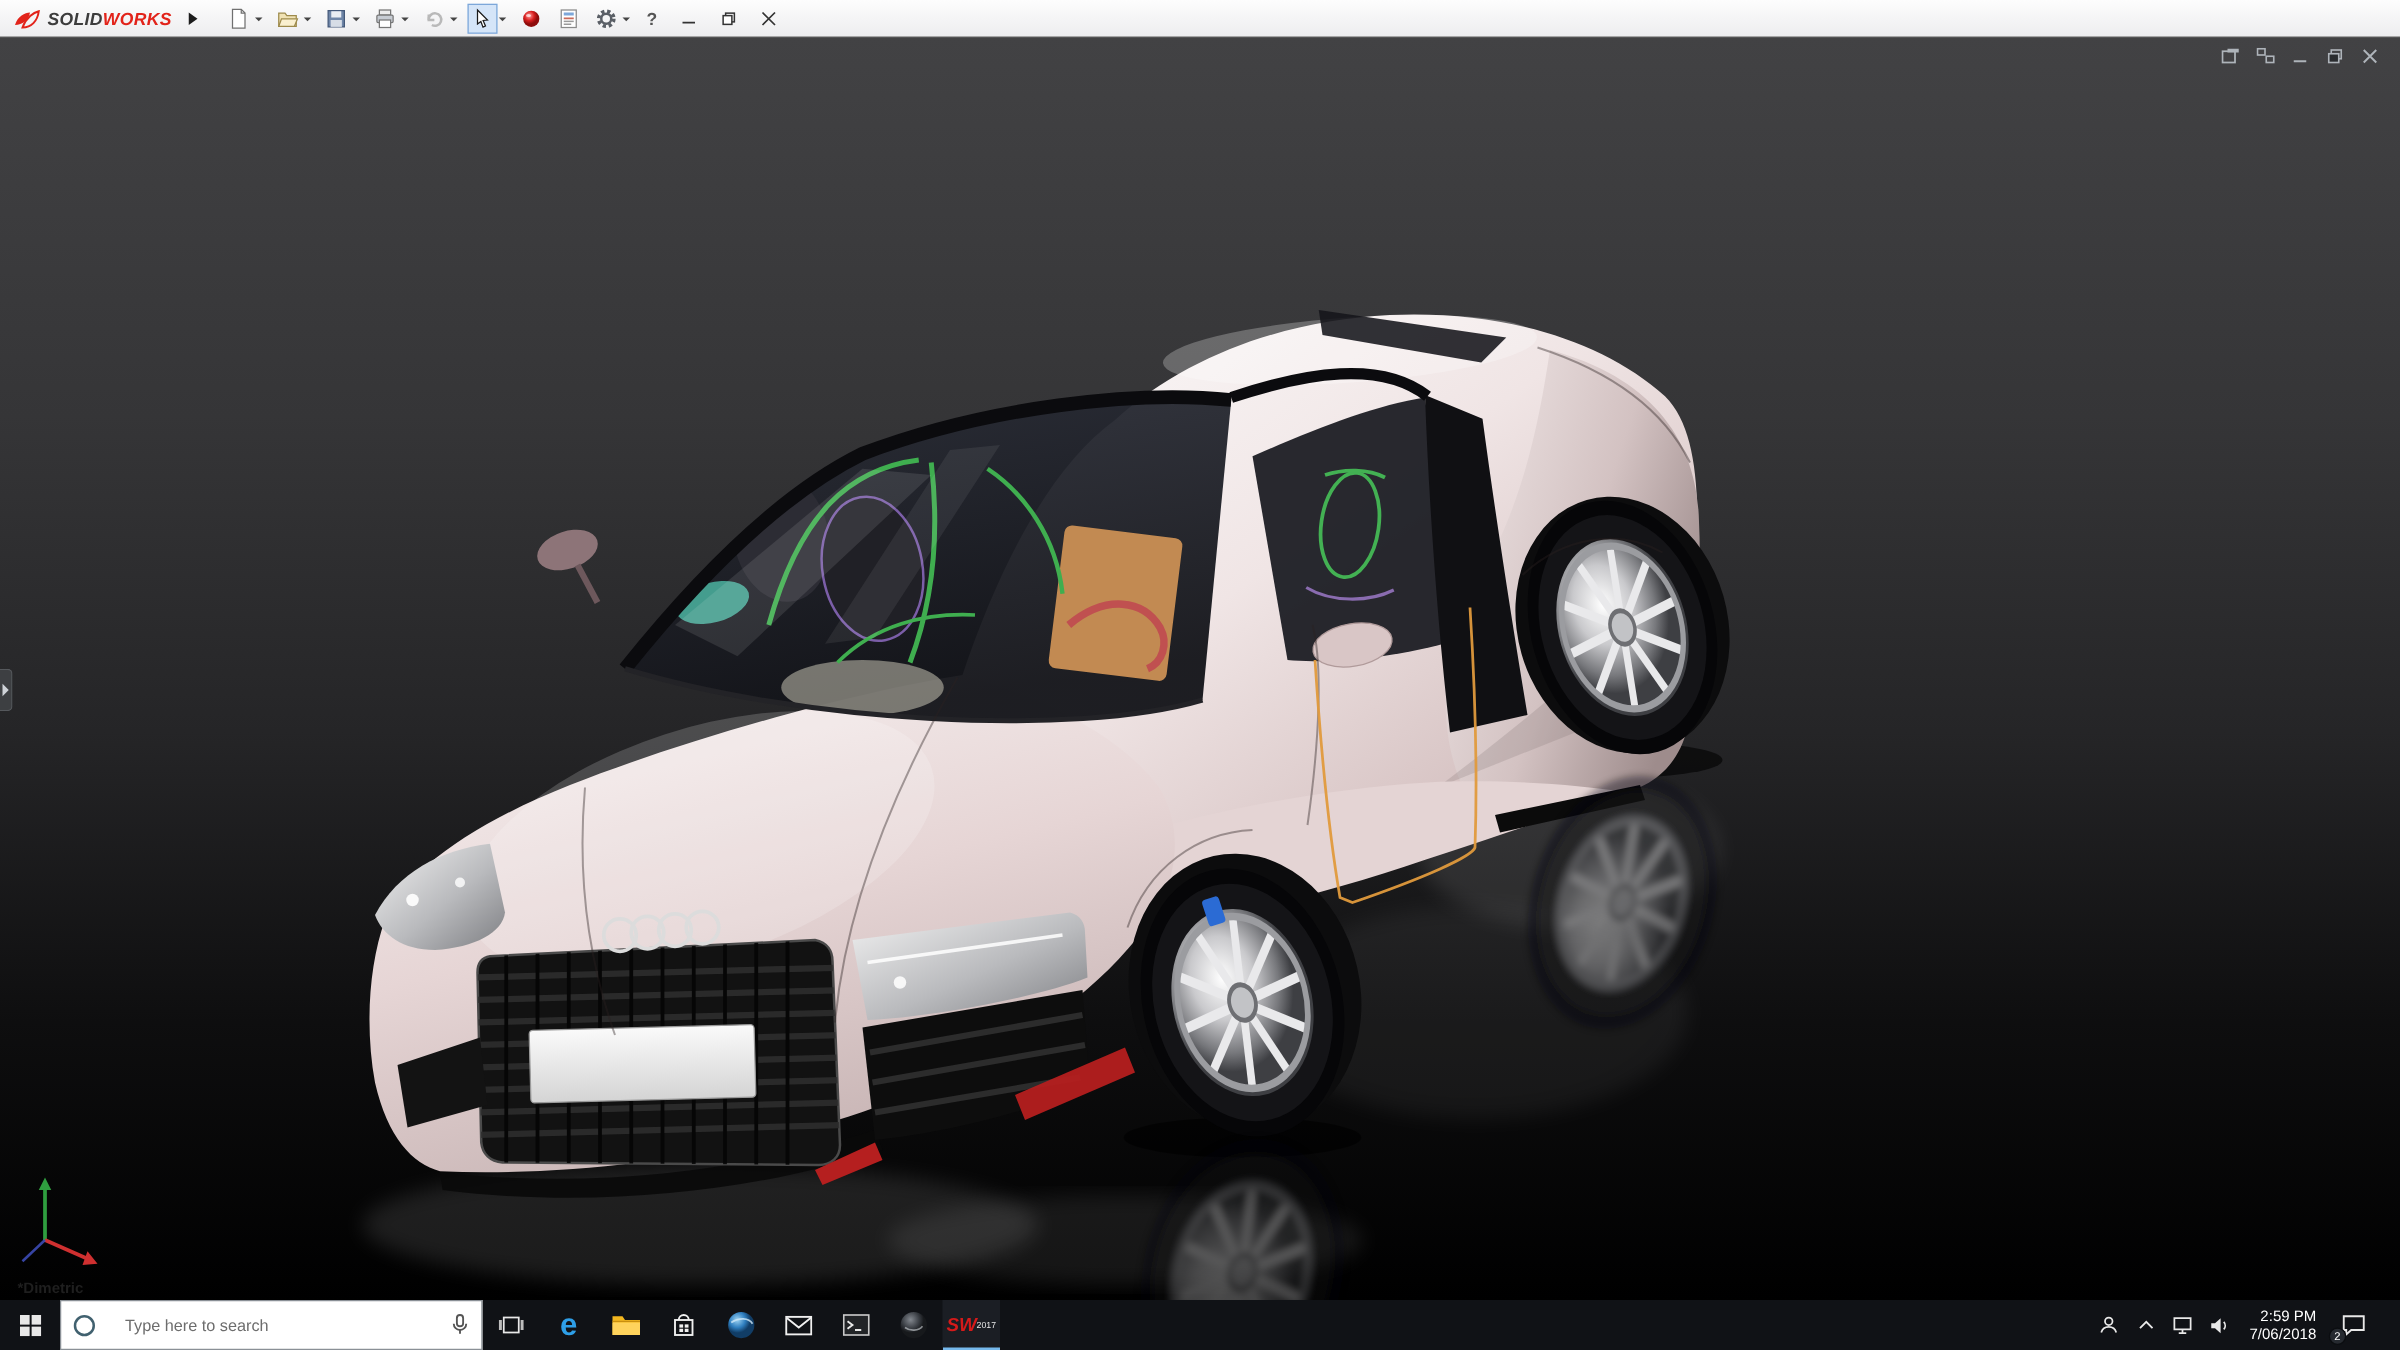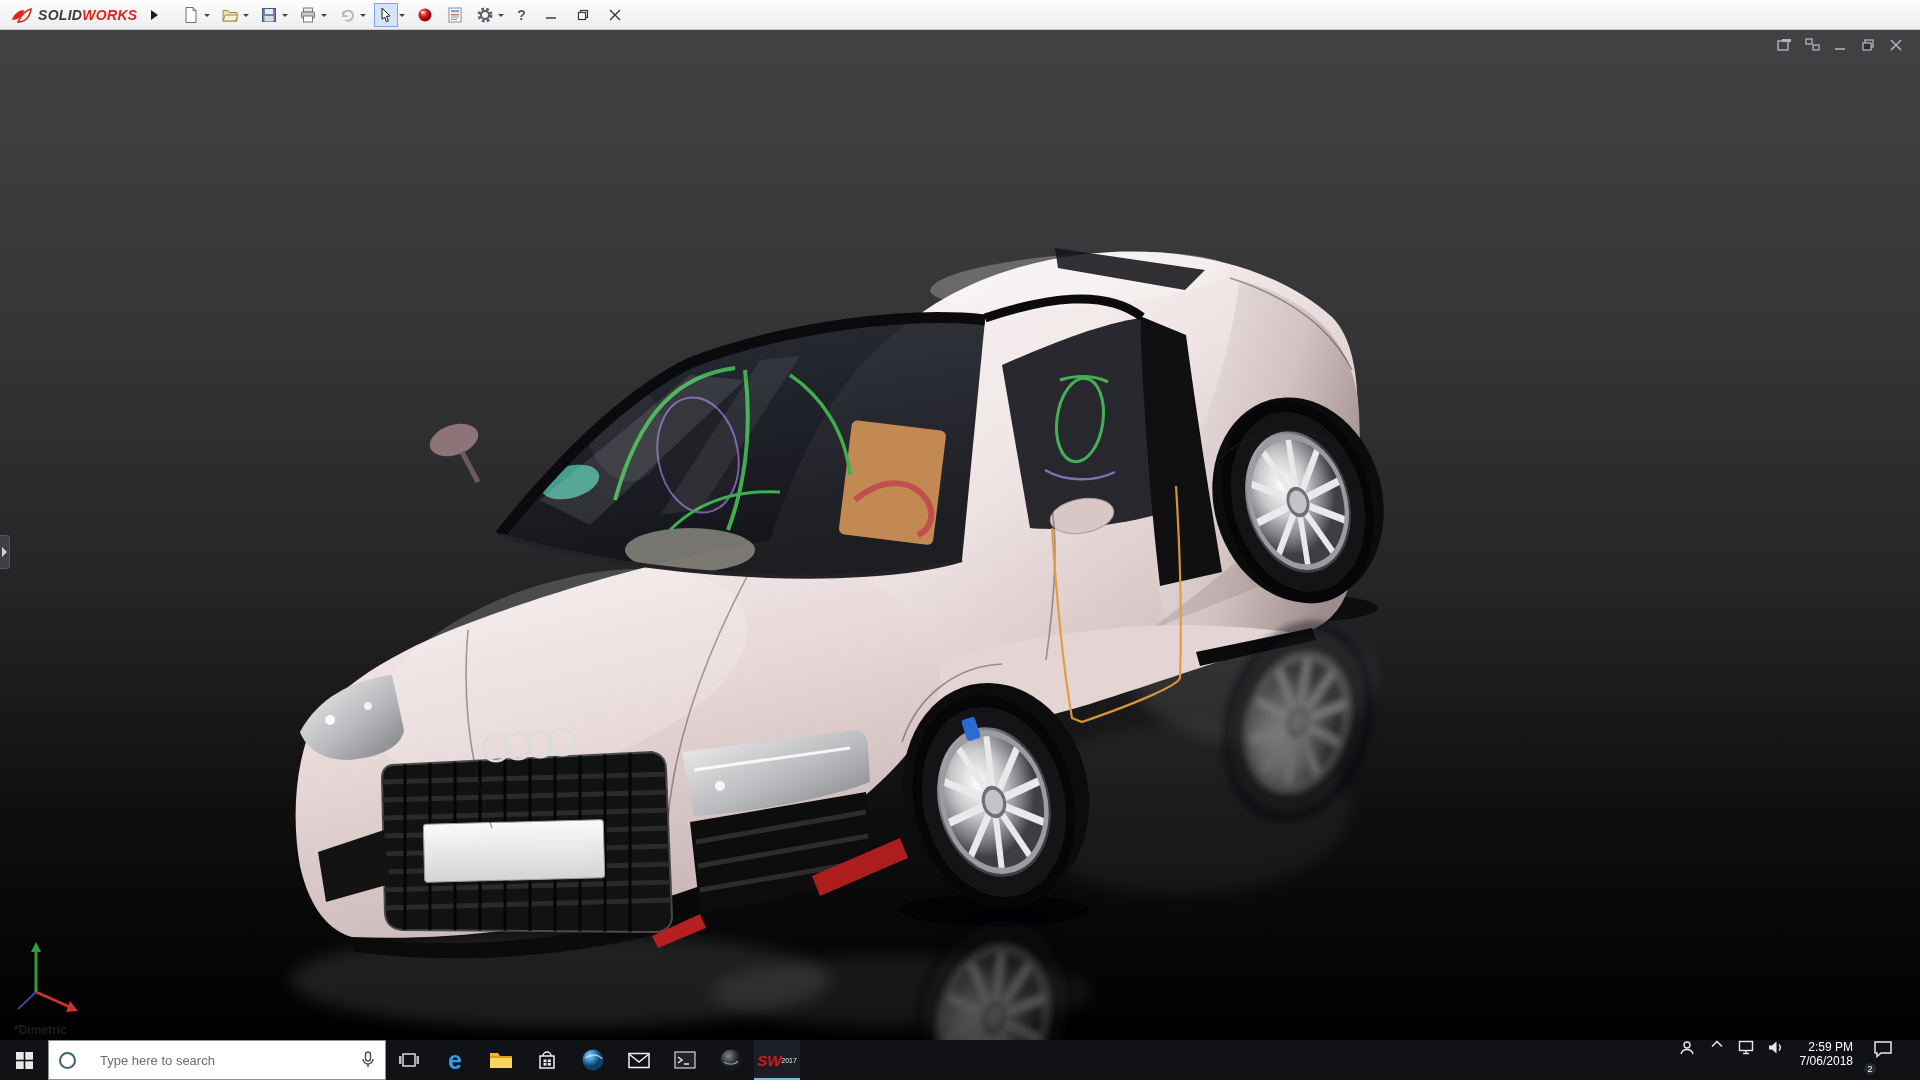--- a/index.html
+++ b/index.html
@@ -45,21 +45,21 @@
   .search-box input { flex:1; border:none; outline:none; background:transparent; font-size:13px; color:#333;
     font-family:"Liberation Sans", sans-serif; }
   .search-box input::placeholder { color:#6d6d6d; }
   .task-btn { width:46px; display:flex; align-items:center; justify-content:center; background:none; border:none; position:relative; }
   .task-btn.running { box-shadow:inset 0 -2px 0 #76b9ed; background:#1b1e24; }
   .edge-e { font-size:25px; font-weight:bold; color:#2e9fe8; line-height:1; }
   .sw-tile { display:flex; flex-direction:row; align-items:center; line-height:1; }
   .sw-letters { color:#d61a1a; font-weight:bold; font-style:italic; font-size:15px; }
   .sw-year { color:#e8e8e8; font-size:7px; margin-top:1px; }
   .tray { margin-left:auto; display:flex; align-items:center; gap:4px; padding-right:8px; }
-  .tray-btn { height:40px; min-width:26px; display:flex; align-items:flex-start; justify-content:center; background:none; border:none; position:relative; }
+  .tray-btn { height:40px; min-width:26px; display:flex; align-items:center; justify-content:center; background:none; border:none; position:relative; }
   .clock { text-align:right; color:#ffffff; font-size:12px; line-height:14px; padding:0 6px; }
   .ac-badge { position:absolute; left:0px; bottom:4px; width:14px; height:14px; border-radius:50%; background:#262a30;
     border:1px solid #0b0d10; color:#fff; font-size:9px; display:flex; align-items:center; justify-content:center; }
   .show-desktop { width:5px; border-left:1px solid #3a3d42; background:none; border-top:none; border-right:none; border-bottom:none; }
 </style>
 </head>
 <body>
 
 <div id="screen">
 

